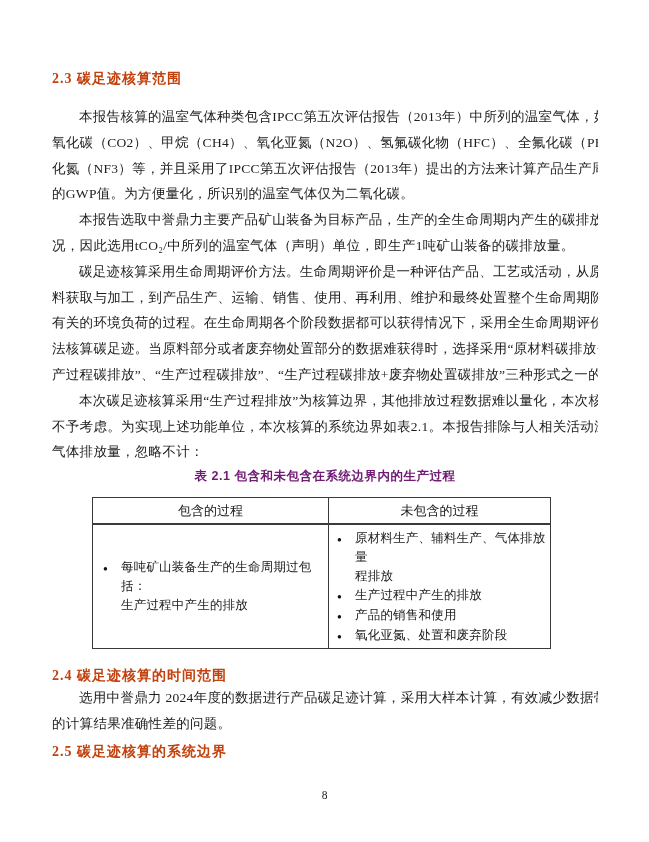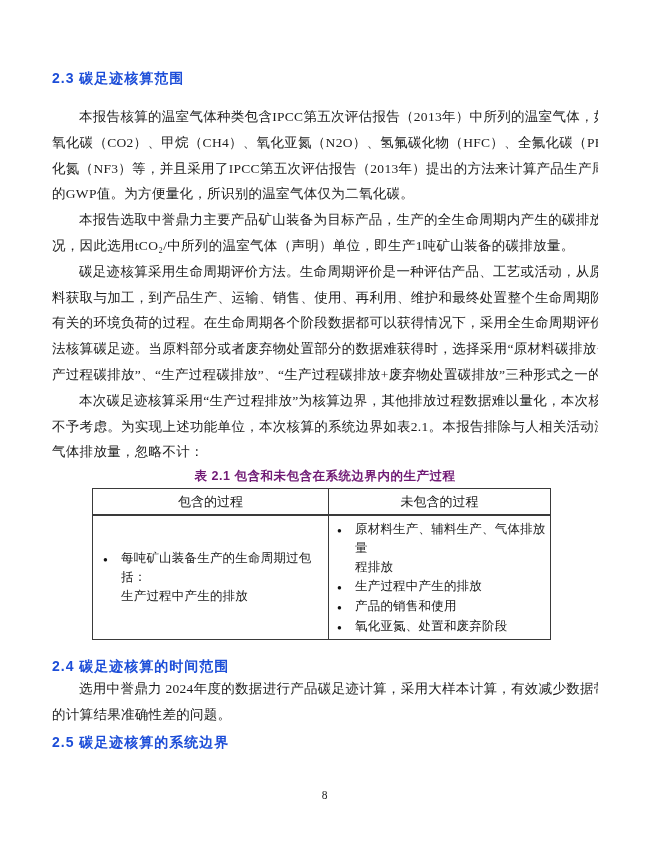--- a/index.html
+++ b/index.html
@@ -4,22 +4,22 @@
 <style>
   html,body { margin:0; padding:0; background:#ffffff; }
   .page {
     position:relative; width:649px; height:842px; background:#ffffff;
     overflow:hidden; color:#1c1c1c;
     font-family:"Liberation Serif","DejaVu Serif",serif;
   }
   .content { position:absolute; left:52px; top:70px; width:546px; }
 
   .heading {
-    font-family:Liberation Sans, sans-serif;
-    font-weight:bold; font-size:14px; letter-spacing:1px; color:#1d4ed8;
+    font-family:Liberation Serif, serif;
+    font-weight:bold; font-size:14px; letter-spacing:1px; color:#c2410c;
     margin:0;
   }
   #h23 { margin-bottom:16px; }
   #h24 { margin-top:18px; }
   #h25 { margin-top:6px; }
 
   .para { font-size:13.5px; }
   .para .line {
     height:25.8px; line-height:25.8px; overflow:hidden;
     text-align:justify; text-align-last:justify;
@@ -29,21 +29,21 @@
   .para .line.para-end { text-align:center; text-align-last:left; white-space:normal; }
 
   .table-caption {
     margin-top:3px; text-align:center;
     font-family:"Liberation Sans","DejaVu Sans",sans-serif;
     font-weight:bold; font-size:12.5px; line-height:17px; color:#701a75;
     letter-spacing:0.5px;
   }
 
   table.boundary {
-    margin:3px 0 0 40px; width:458px;
+    margin:12px 0 0 40px; width:458px;
     border-collapse:collapse; table-layout:fixed;
     font-size:12.5px; color:#202020;
   }
   table.boundary th, table.boundary td { border:1.4px solid #3a3a3a; }
   table.boundary th {
     height:23px; font-weight:normal; text-align:center;
     border-bottom-width:2px; font-size:13px;
   }
   col.c-included { width:236px; }
   col.c-excluded { width:222px; }

